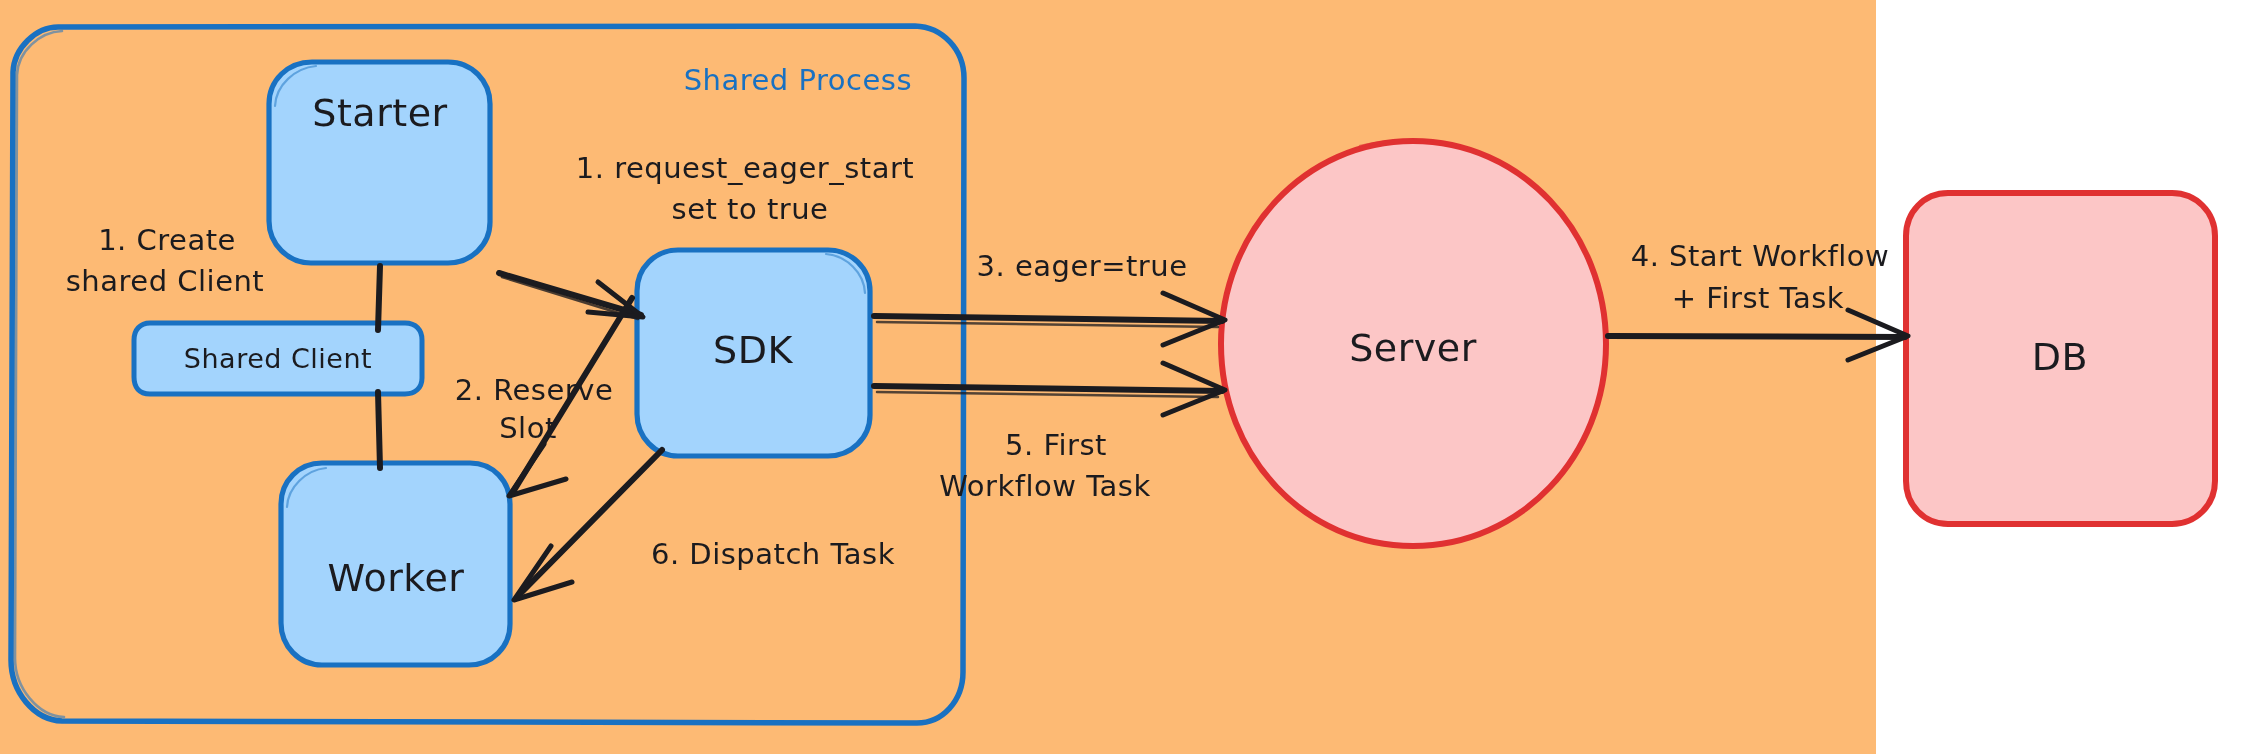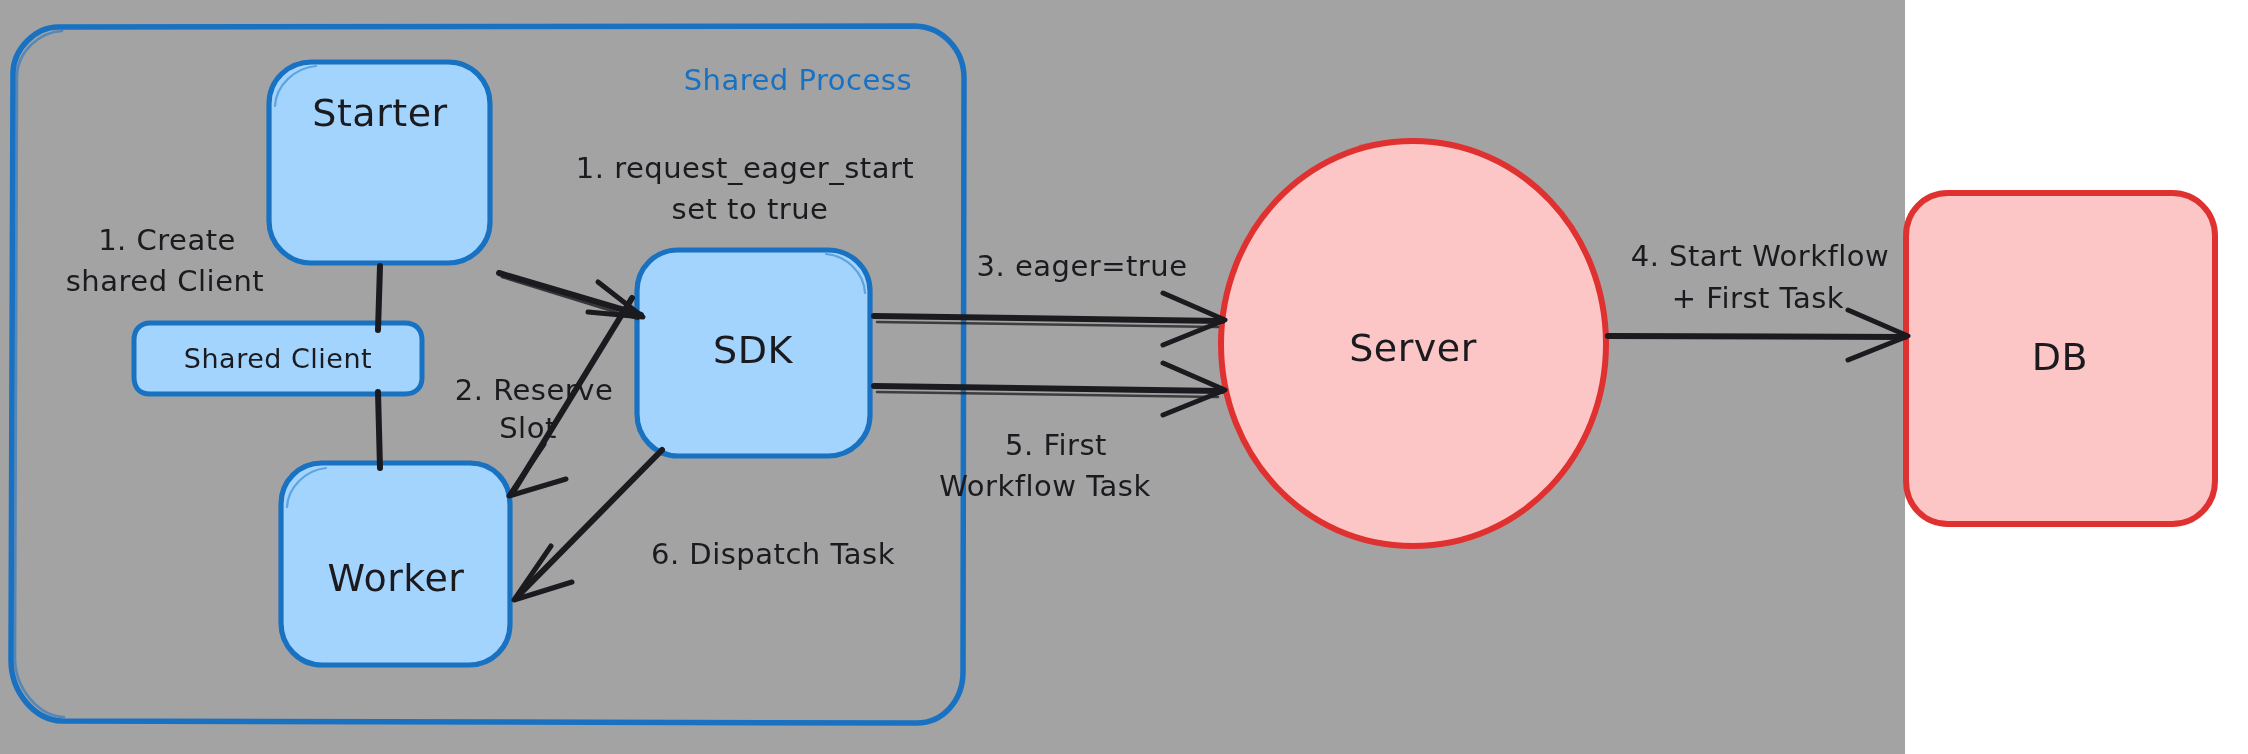--- a/index.html
+++ b/index.html
@@ -11,22 +11,21 @@
   body {
     width: 2248px;
     height: 754px;
     overflow: hidden;
     font-family: "DejaVu Sans", sans-serif;
   }
   #diagram-root {
     position: relative;
     width: 1876px;
     height: 754px;
-    background: #a3a3a3;
-    padding-left: 29px;
+    background: #fdba74;
   }
   svg.canvas {
     position: absolute;
     top: 0;
     left: 0;
     width: 2248px;
     height: 754px;
   }
   
   .hw {

